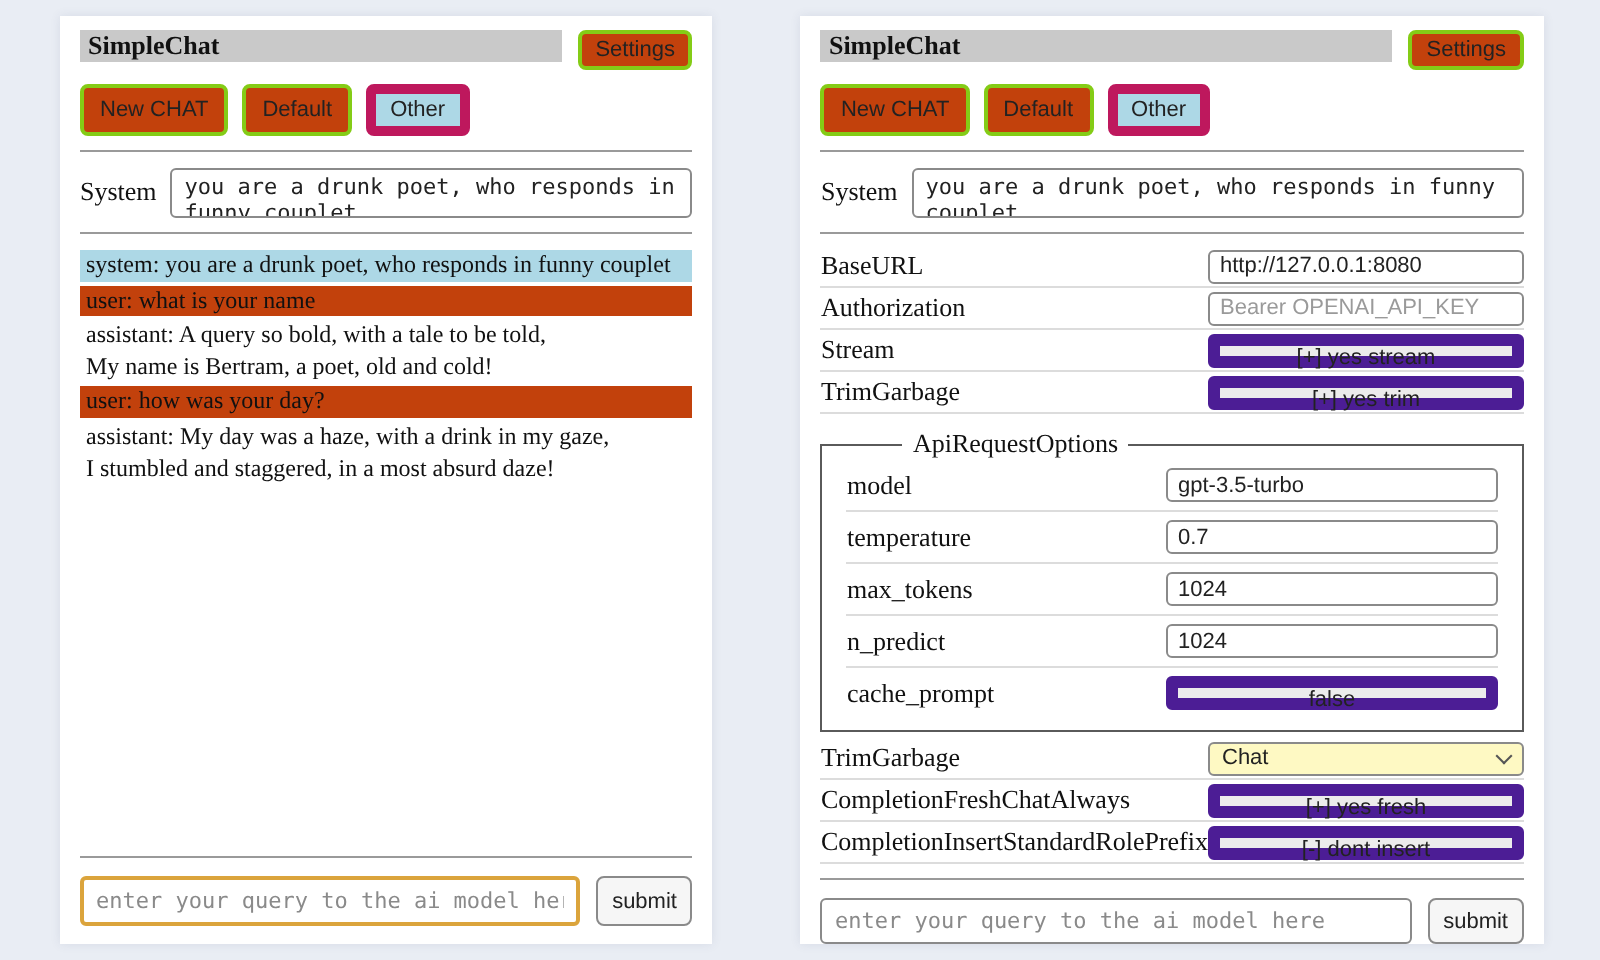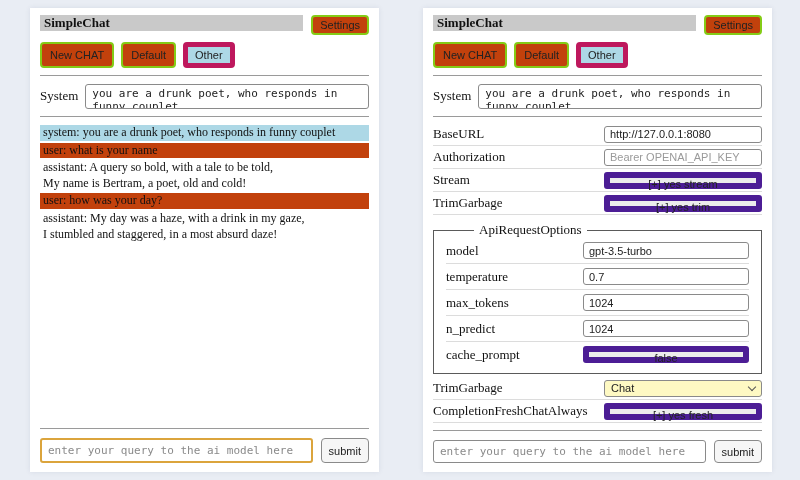--- a/index.html
+++ b/index.html
@@ -209,20 +209,24 @@
       <span class="slabel">TrimGarbage</span>
       <div class="sel ctrl">
         <span>Chat</span>
         <span class="chev"></span>
       </div>
     </div>
     <div class="srow">
       <span class="slabel">CompletionFreshChatAlways</span>
       <button class="ctrl">[+] yes fresh</button>
     </div>
+    <div class="srow">
+      <span class="slabel">CompletionInsertStandardRolePrefix</span>
+      <button class="ctrl">[-] dont insert</button>
+    </div>
 
     <div class="flex1"></div>
 
     <hr class="strong">
 
     <div class="queryrow">
       <input class="queryinput" placeholder="enter your query to the ai model here" style="">
       <button class="submitbtn">submit</button>
     </div>
   </div>

